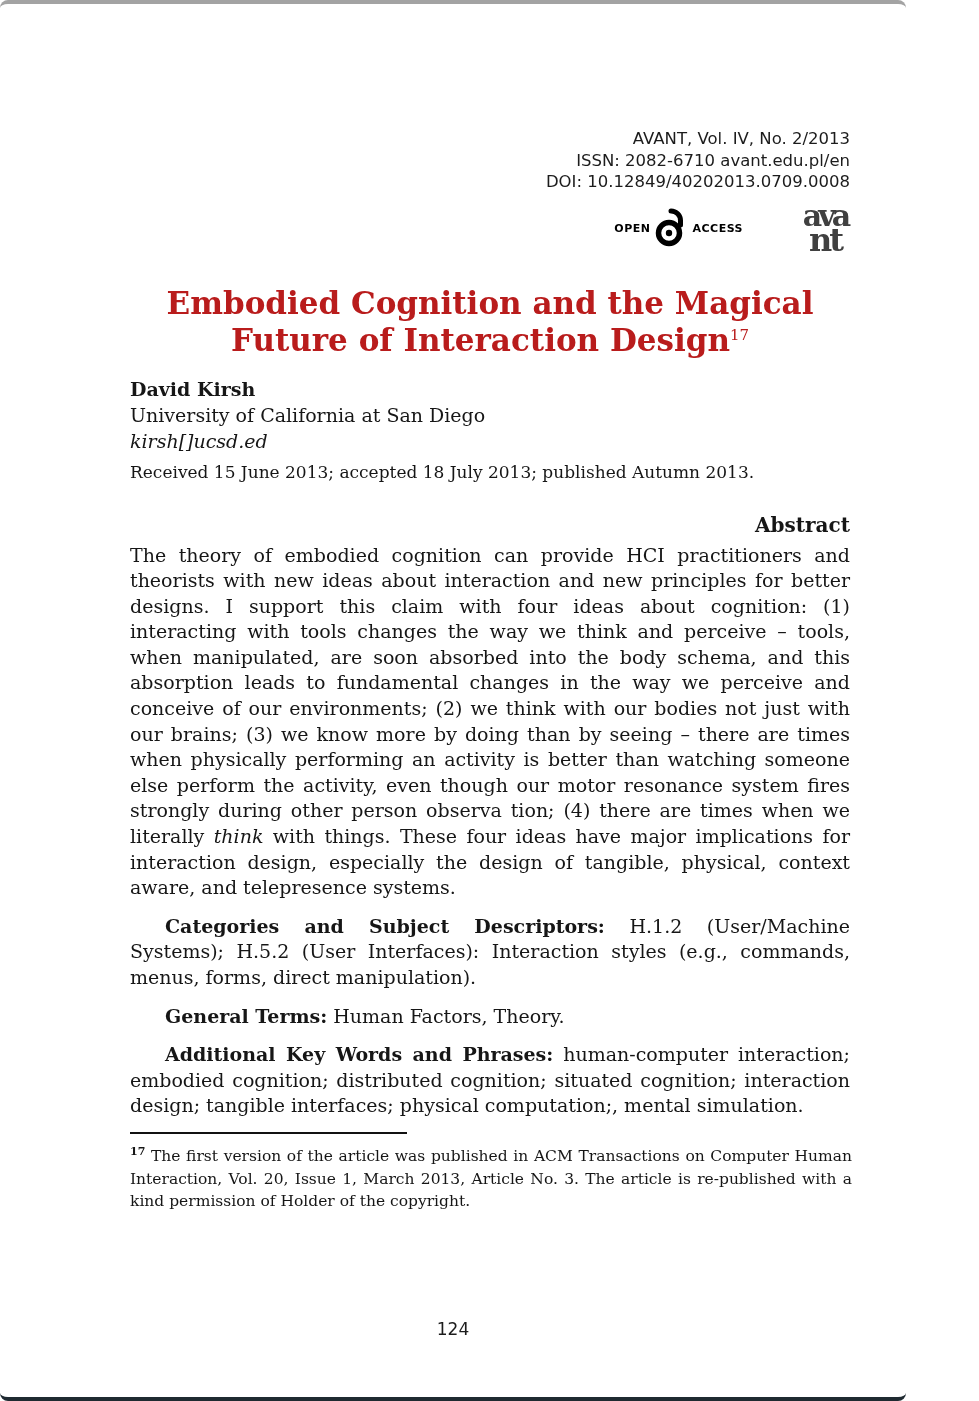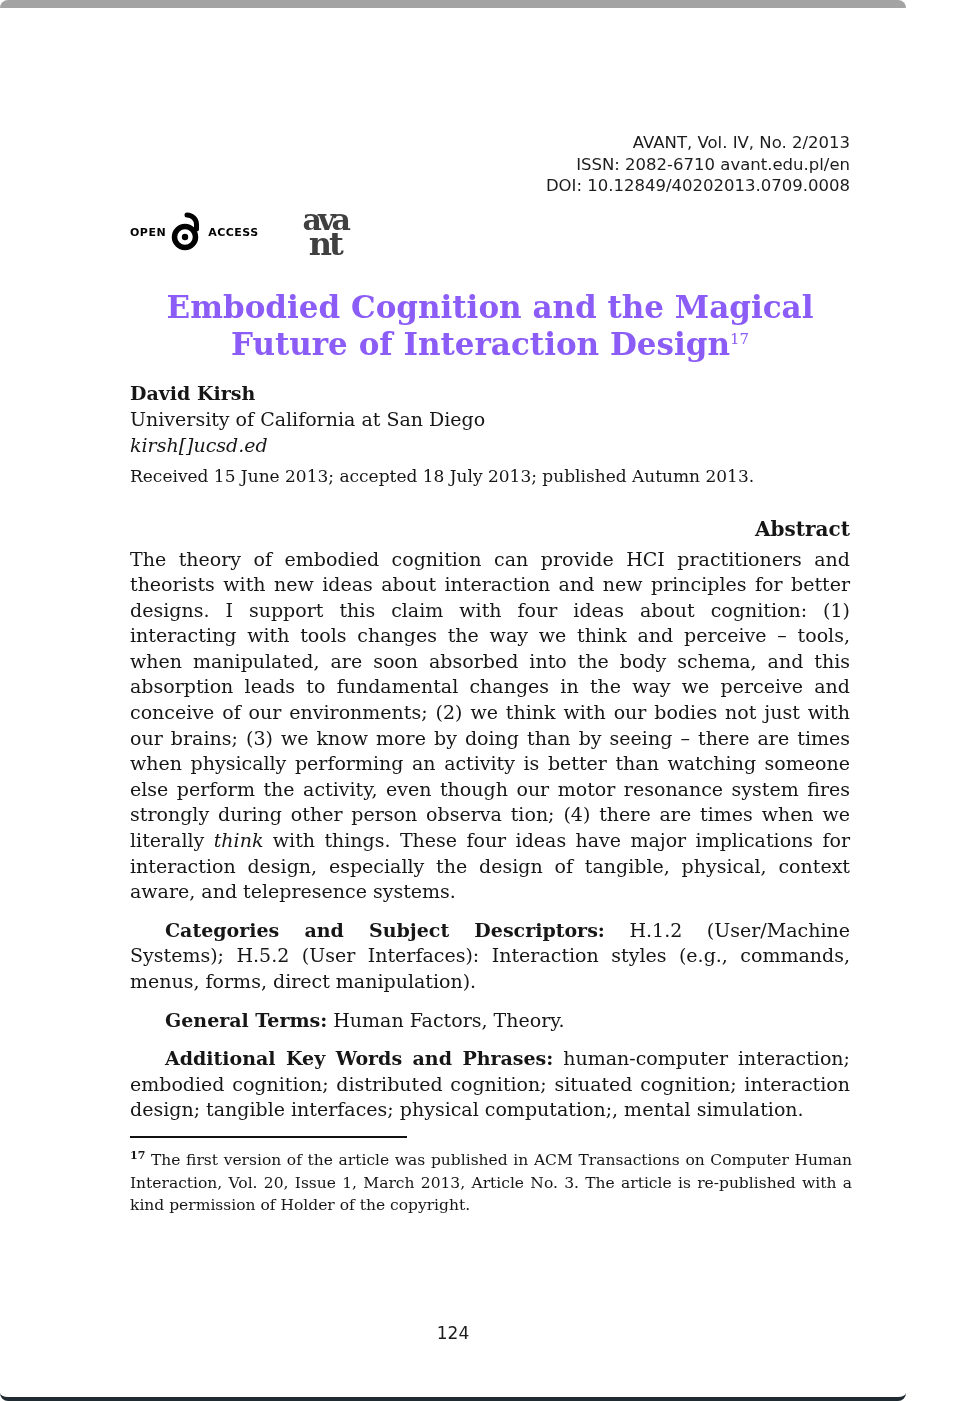--- a/index.html
+++ b/index.html
@@ -2,21 +2,21 @@
 <html><head>
 <meta charset="utf-8">
 <style>
   html, body { margin: 0; padding: 0; background: #ffffff; }
   .page {
     position: relative;
     width: 906px;
     height: 1401px;
     box-sizing: border-box;
     background: #ffffff;
-    border-top: 8px solid #a3a3a3;
+    border-top: 4px solid #a3a3a3;
     border-bottom: 4px solid #1f2a31;
     border-radius: 8px;
     overflow: hidden;
     font-family: "DejaVu Serif", serif;
     color: #161616;
   }
   .content { margin: 0 129px 0 130px; width: 720px; }
 
   
   .header-meta {
@@ -24,21 +24,23 @@
     text-align: right;
     font-family: "DejaVu Sans", sans-serif;
     font-size: 16.5px;
     line-height: 21.5px;
     color: #1c1c1c;
   }
 
   
   .logos-row {
     display: flex;
+    justify-content: flex-end;
     align-items: center;
+    gap: 16px;
     margin-top: 8px;
     height: 56px;
   }
   .open-access {
     display: flex;
     align-items: center;
     gap: 3px;
   }
   .oa-word {
     font-family: "DejaVu Sans", sans-serif;
@@ -59,21 +61,21 @@
   .avant-logo .l1 { font-size: 30px; letter-spacing: -4px; display:block; }
   .avant-logo .l2 { font-size: 32px; letter-spacing: -3px; display:block; margin-top: -7px; }
 
   
   .title {
     margin: 28px 0 0 0;
     text-align: center;
     font-weight: bold;
     font-size: 31px;
     line-height: 37px;
-    color: #8b5cf6;
+    color: #b91c1c;
   }
   .title sup { font-size: 15px; font-weight: normal; line-height: 0; }
 
   
   .author-block { margin-top: 17px; font-size: 19px; line-height: 26px; }
   .author-name { font-weight: bold; }
   .author-email { font-style: italic; }
   .author-dates { font-size: 17px; line-height: 22px; margin-top: 7px; }
 
   

